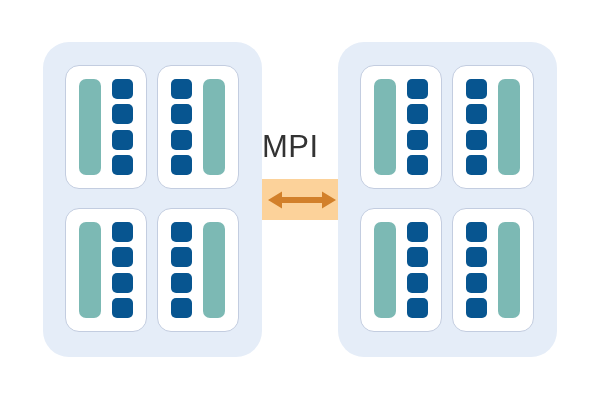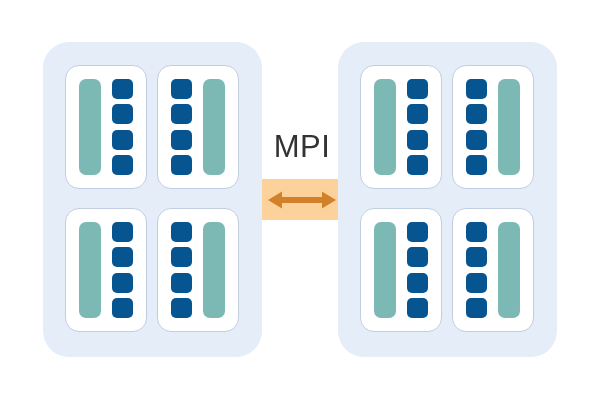--- a/index.html
+++ b/index.html
@@ -86,21 +86,21 @@
     left: 262px;
     top: 128px;
     width: 80px;
     height: 92px;
   }
   #mpi-label {
     position: absolute;
     left: 0;
     top: 0;
     width: 80px;
-    text-align: center;
+    text-align: left;
     font-size: 31px;
     line-height: 38px;
     color: #333333;
     letter-spacing: 0.5px;
     font-family: "Liberation Sans", sans-serif;
   }
   #mpi-arrow-box {
     position: absolute;
     left: 0;
     top: 51px;

